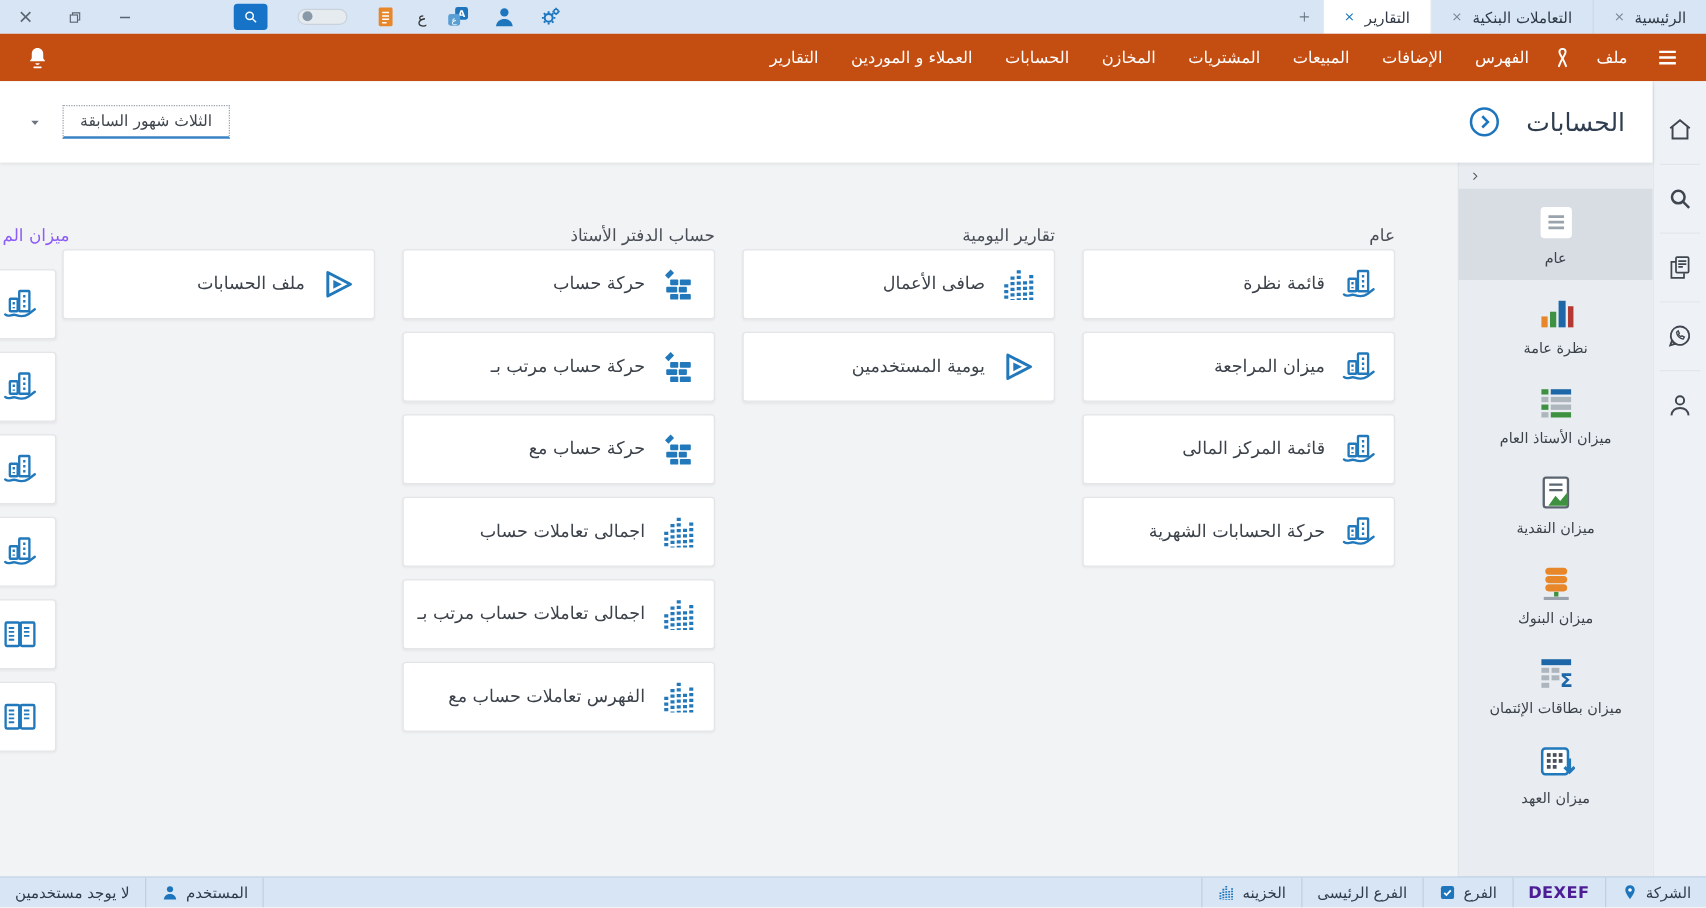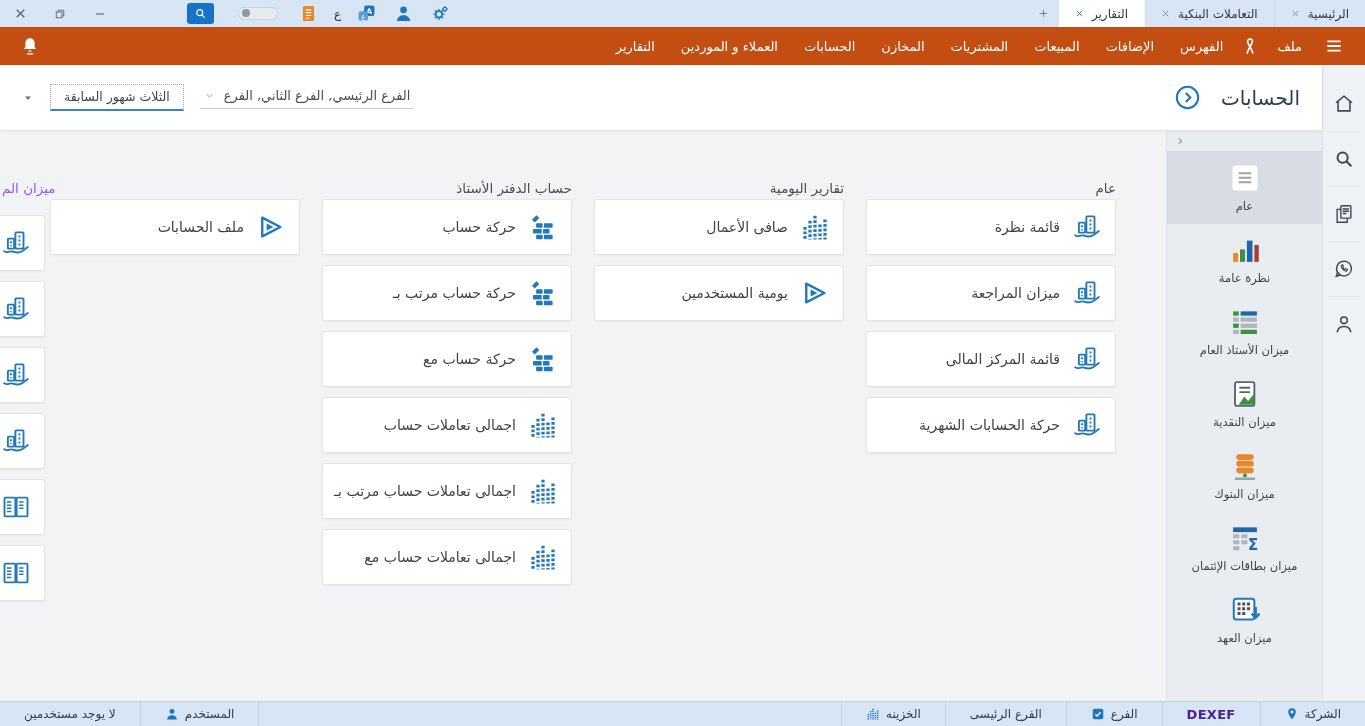--- a/index.html
+++ b/index.html
@@ -70,21 +70,21 @@
 .card{height:56px;background:var(--card_bg,#fff);border:1px solid #e4e5e8;border-radius:3px;margin-bottom:10px;display:flex;align-items:center;gap:12px;padding:0 13px;font-size:14px;color:#3c424a;box-shadow:0 1px 2px rgba(0,0,0,.05);}
 .card svg{width:30px;height:30px;color:var(--icon_blue,#2178bb);flex:0 0 auto;}
 .card span{white-space:nowrap;}
 .card.selected{background:var(--card_selected_bg,#d5635e);border:2px solid var(--card_selected_border,#1e76ad);color:#fff;}
 .card.selected svg{color:#4456b8;}
 .edge-header{position:absolute;left:2px;top:50px;height:19px;font-size:13.5px;color:#8b5cf6;}
 .edge-col{position:absolute;left:-204px;top:85px;width:249px;}
 
 
 .statusbar{height:25px;background:var(--statusbar_bg,#d7e5f4);border-top:1px solid #c2d2e2;display:flex;align-items:stretch;font-size:12px;color:#2f3c4a;flex:0 0 auto;}
-.st-item{display:flex;align-items:center;gap:6px;padding:0 24px;border-left:1px solid #c3cfdc;white-space:nowrap;}
+.st-item{display:flex;align-items:center;gap:6px;padding:0 12px;border-left:1px solid #c3cfdc;white-space:nowrap;}
 .st-item svg{width:14px;height:14px;color:#1d76bd;}
 .st-item.user-seg{border-right:1px solid #c3cfdc;}
 .st-item.no-border{border-left:none;}
 .dexef{font-weight:bold;font-size:13px;color:#4c1d95;letter-spacing:.3px;}
 .st-spacer{flex:1;}
 </style>
 </head>
 <body dir="rtl">
 
 <svg width="0" height="0" style="position:absolute" aria-hidden="true">
@@ -422,26 +422,20 @@
     </div>
 
     <div class="center">
 
       <div class="pageheader">
         <div class="ph-title">الحسابات</div>
         <svg class="ph-arrow">
             <use href="#s-circarrow"></use>
           </svg>
         <div class="filters">
-          <div class="branch-dd">
-            <span>الفرع الرئيسي, الفرع الثاني, الفرع</span>
-            <svg>
-                <use href="#s-chevdown"></use>
-              </svg>
-          </div>
           <div class="period-dd">
             <span>الثلاث شهور السابقة</span>
           </div>
           <div class="caret-btn">
               <svg>
                 <use href="#s-caret"></use>
               </svg>
             </div>
         </div>
       </div>
@@ -573,21 +567,21 @@
             <div class="card">
               <svg>
                   <use href="#s-eq"></use>
                 </svg>
               <span>اجمالى تعاملات حساب مرتب بـ</span>
             </div>
             <div class="card">
               <svg>
                   <use href="#s-eq"></use>
                 </svg>
-              <span>اجمالى تعاملات حساب مع</span>
+              <span>الفهرس تعاملات حساب مع</span>
             </div>
           </div>
 
           <div class="col">
             <div class="col-header"></div>
             <div class="card">
               <svg>
                   <use href="#s-play"></use>
                 </svg>
               <span>ملف الحسابات</span>

